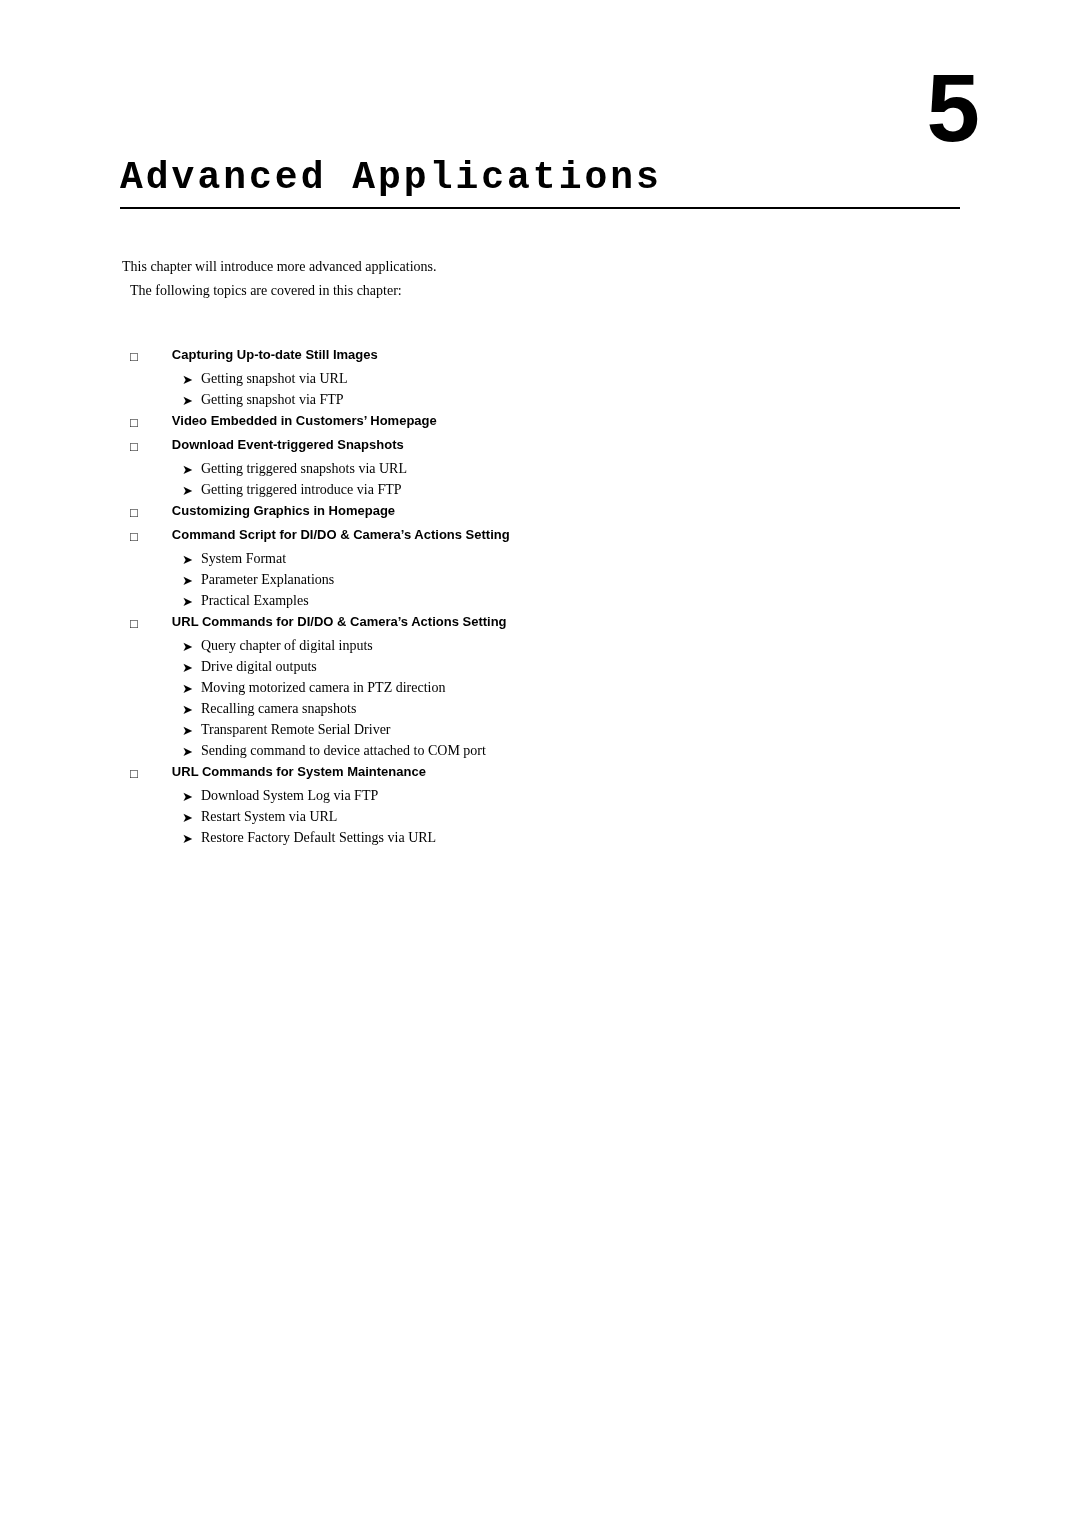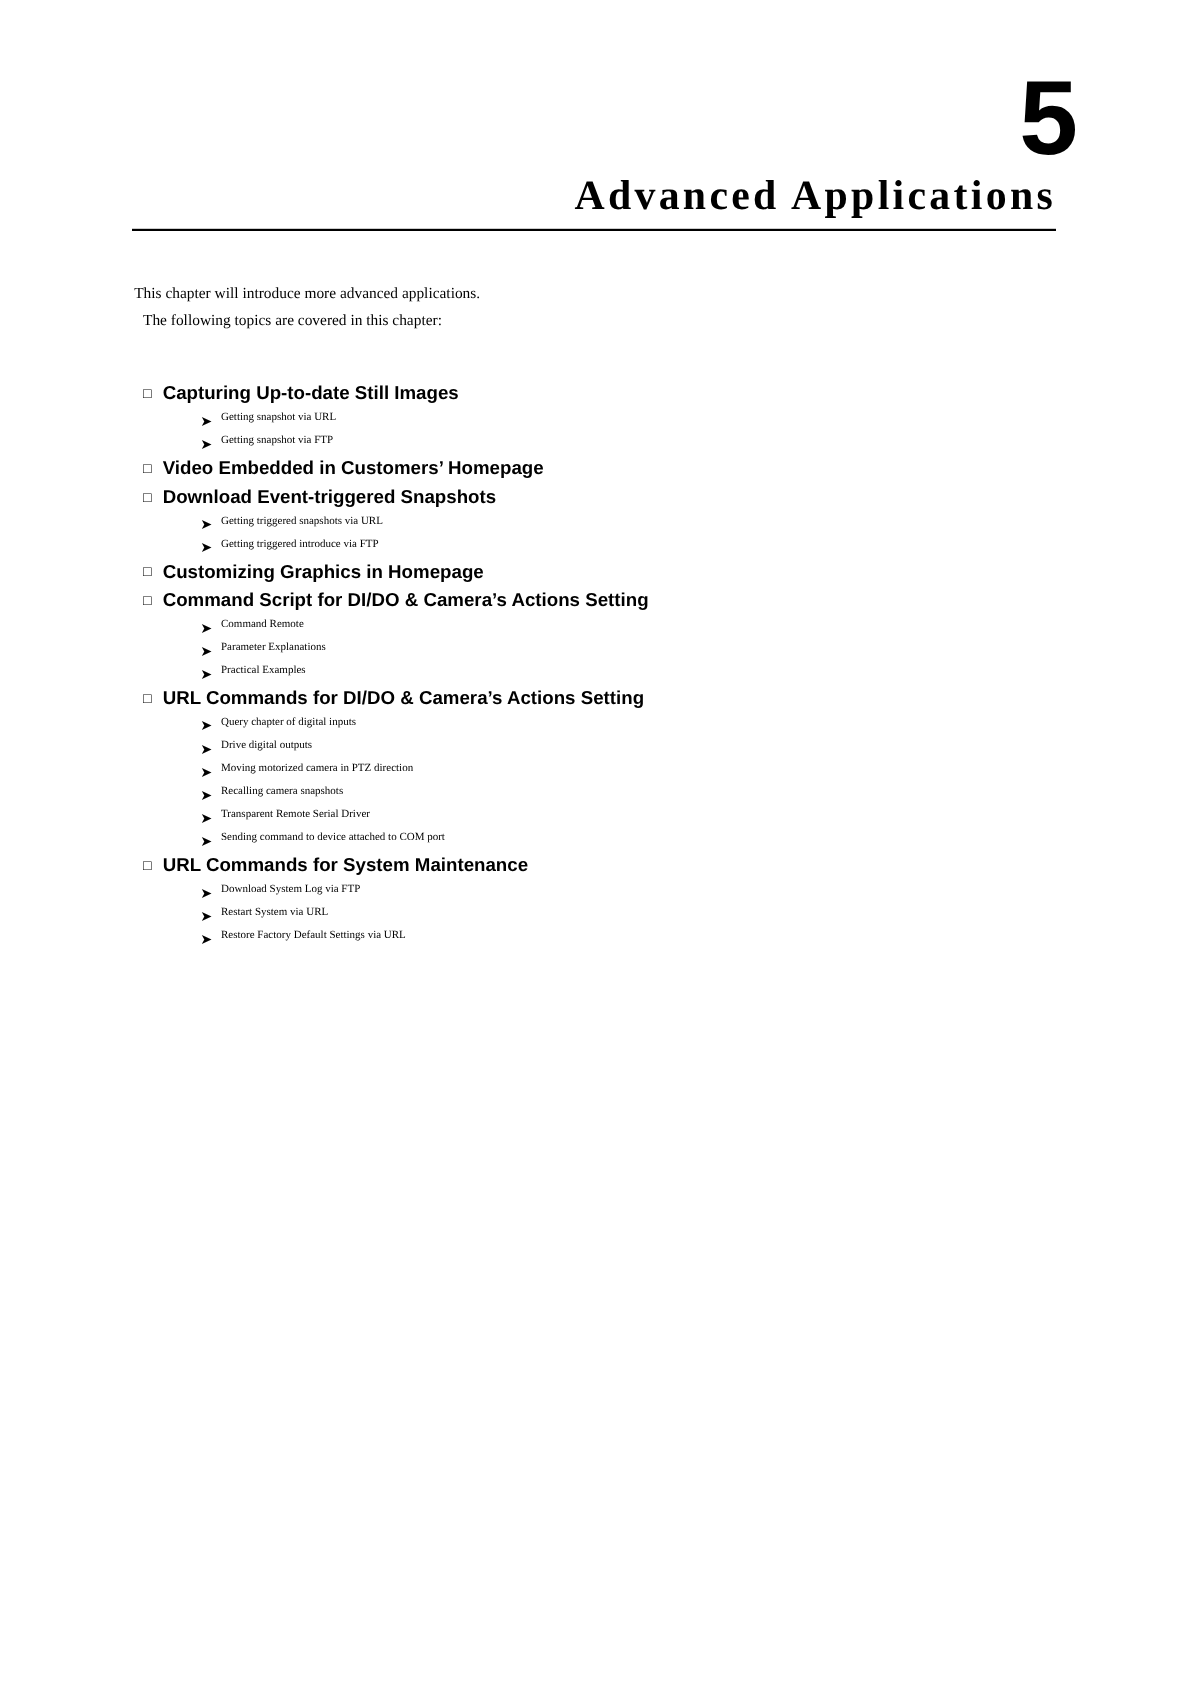--- a/index.html
+++ b/index.html
@@ -30,23 +30,23 @@
       font-weight: bold;
       font-family: Arial, sans-serif;
       line-height: 1;
       margin-bottom: 0px;
       margin-right: -20px;
     }
 
     .chapter-title {
       font-size: 38px;
       font-weight: bold;
-      font-family: Liberation Serif, serif;
+      font-family: Liberation Mono, monospace;
       letter-spacing: 3px;
-      text-align: right;
+      text-align: left;
       margin-bottom: 8px;
     }
 
     .title-divider {
       border: none;
       border-top: 2px solid #000;
       margin-bottom: 50px;
     }
 
     .intro-text {
@@ -76,21 +76,22 @@
     .toc-main-item .checkbox-icon {
       margin-right: 10px;
       margin-top: 2px;
       font-size: 13px;
       flex-shrink: 0;
     }
 
     .toc-main-item .label {
       font-weight: bold;
       font-family: Arial, sans-serif;
-      font-size: 17px;
+      font-size: 13px;
+      margin-left: 24px;
     }
 
     .toc-sub-list {
       list-style: none;
       margin-left: 52px;
       margin-bottom: 4px;
     }
 
     .toc-sub-item {
       display: flex;
@@ -101,21 +102,21 @@
 
     .toc-sub-item .arrow-icon {
       margin-right: 8px;
       margin-top: 1px;
       font-size: 13px;
       flex-shrink: 0;
     }
 
     .toc-sub-item .sub-label {
       font-family: "Times New Roman", Times, serif;
-      font-size: 10px;
+      font-size: 14px;
     }
 
     .toc-main-wrapper {
       margin-bottom: 4px;
     }
   </style>
 </head>
 <body>
 
 <div class="page">
@@ -173,21 +174,21 @@
         </div>
       </li>
       <li class="toc-main-wrapper">
         <div class="toc-main-item">
           <span class="checkbox-icon">□</span>
           <span class="label">Command Script for DI/DO &amp; Camera’s Actions Setting</span>
         </div>
         <ul class="toc-sub-list">
           <li class="toc-sub-item">
             <span class="arrow-icon">➤</span>
-            <span class="sub-label">Command Remote</span>
+            <span class="sub-label">System Format</span>
           </li>
           <li class="toc-sub-item">
             <span class="arrow-icon">➤</span>
             <span class="sub-label">Parameter Explanations</span>
           </li>
           <li class="toc-sub-item">
             <span class="arrow-icon">➤</span>
             <span class="sub-label">Practical Examples</span>
           </li>
         </ul>

